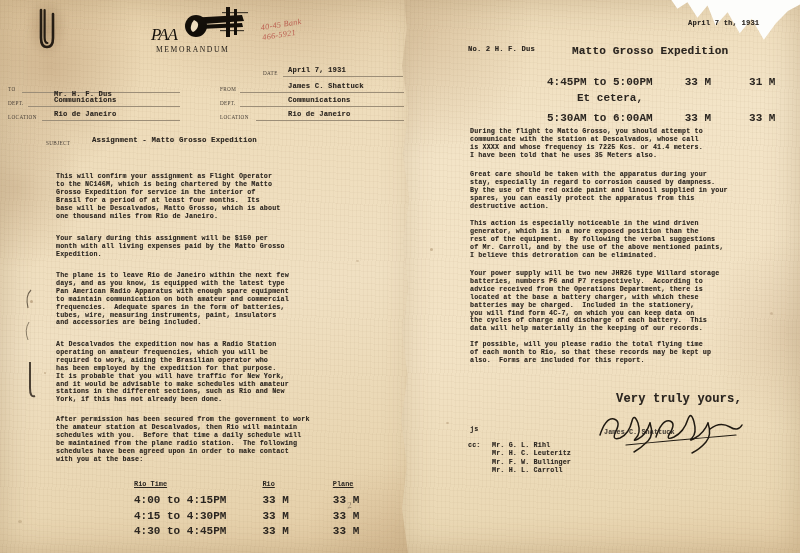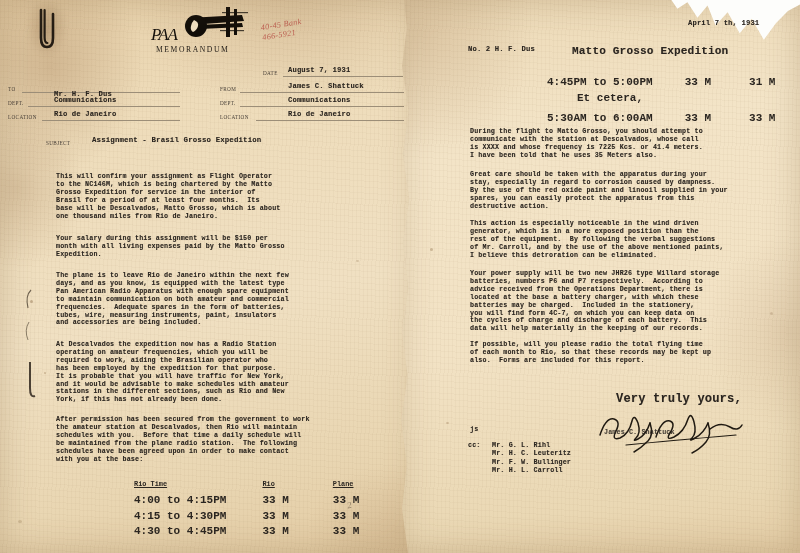--- a/index.html
+++ b/index.html
@@ -182,21 +182,21 @@
         </g>
       </svg>
       <span class="logo-memo">MEMORANDUM</span>
     </div>
 
     <div class="redhand tw" style="font-weight:400;text-shadow:none;">40-45 Bank
 466-5921</div>
 
     <span class="flabel" style="left:263px;top:70px;">DATE</span>
     <span class="fline" style="left:283px;top:76px;width:120px;"></span>
-    <span class="tw fval" style="left:288px;top:66px;">August 7, 1931</span>
+    <span class="tw fval" style="left:288px;top:66px;">April 7, 1931</span>
 
     <span class="flabel" style="left:8px;top:86px;">TO</span>
     <span class="fline" style="left:22px;top:92px;width:158px;"></span>
     <span class="tw fval" style="left:54px;top:82px;margin-top:8px;">Mr. H. F. Dus</span>
 
     <span class="flabel" style="left:220px;top:86px;">FROM</span>
     <span class="fline" style="left:240px;top:92px;width:164px;"></span>
     <span class="tw fval" style="left:288px;top:82px;">James C. Shattuck</span>
 
     <span class="flabel" style="left:8px;top:100px;">DEPT.</span>
@@ -209,21 +209,21 @@
 
     <span class="flabel" style="left:8px;top:114px;">LOCATION</span>
     <span class="fline" style="left:42px;top:120px;width:138px;"></span>
     <span class="tw fval" style="left:54px;top:110px;">Rio de Janeiro</span>
 
     <span class="flabel" style="left:220px;top:114px;">LOCATION</span>
     <span class="fline" style="left:256px;top:120px;width:148px;"></span>
     <span class="tw fval" style="left:288px;top:110px;">Rio de Janeiro</span>
 
     <span class="flabel subject-label">SUBJECT</span>
-    <span class="tw subject-val">Assignment - Brasil Grosso Expedition</span>
+    <span class="tw subject-val">Assignment - Matto Grosso Expedition</span>
 
     <div class="tw body-txt ptxt" style="left:56px;top:173px;">This will confirm your assignment as Flight Operator
 to the NC146M, which is being chartered by the Matto
 Grosso Expedition for service in the interior of
 Brasil for a period of at least four months.  Its
 base will be Descalvados, Matto Grosso, which is about
 one thousand miles from Rio de Janeiro.</div>
     <div class="tw body-txt ptxt" style="left:56px;top:235px;">Your salary during this assignment will be $150 per
 month with all living expenses paid by the Matto Grosso
 Expedition.</div>

